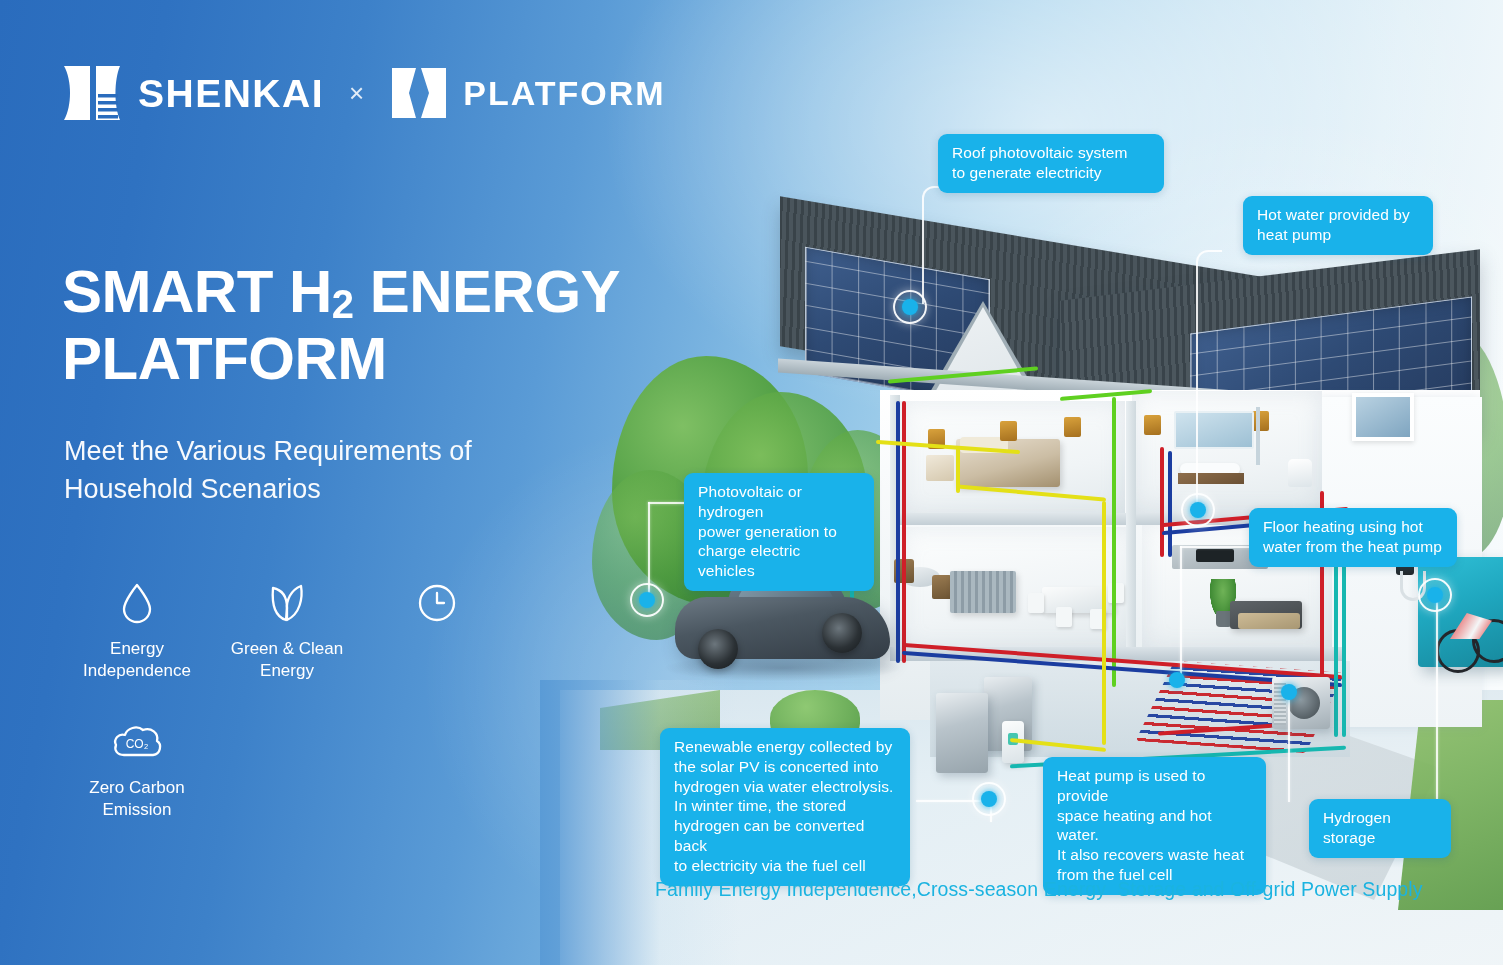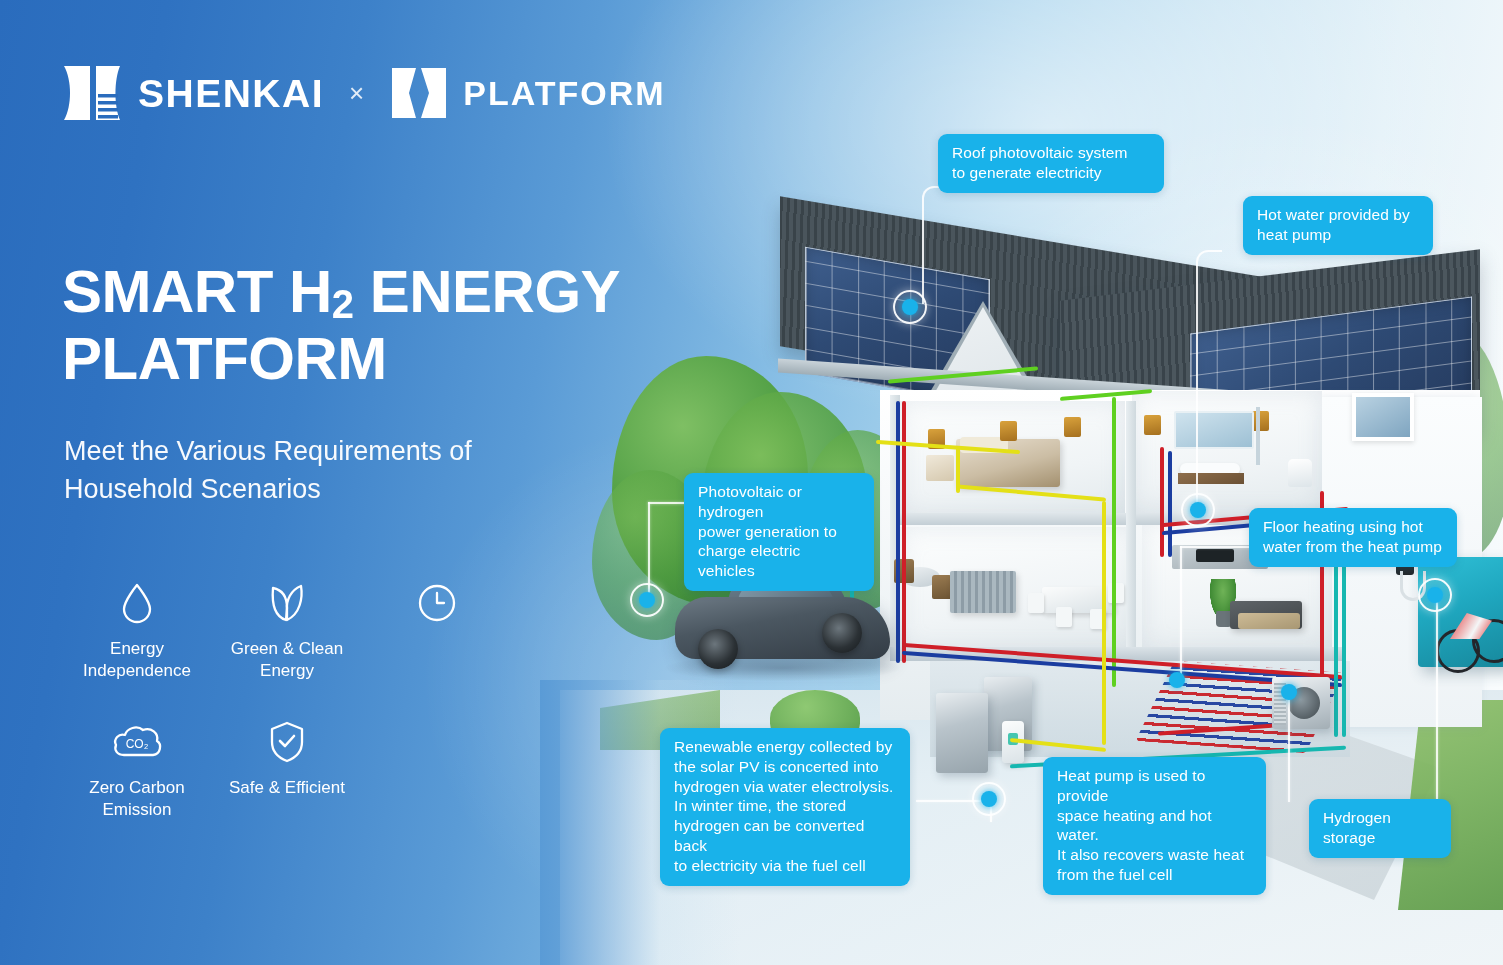--- a/index.html
+++ b/index.html
@@ -713,25 +713,17 @@
         <svg width="52" height="40" viewBox="0 0 52 40">
           <path d="M13 33 C6 33 3 28 5 23 C2 17 8 11 14 13 C16 6 26 3 32 8 C40 5 48 11 46 19 C51 22 50 32 42 33 Z" fill="none" stroke="#ffffff" stroke-width="2.3" stroke-linejoin="round"></path>
           <text x="26" y="26" font-family="Liberation Sans, sans-serif" font-size="12" fill="#ffffff" text-anchor="middle">CO₂</text>
         </svg>
       </div>
       <div class="feat-label">Zero Carbon
 Emission</div>
     </div>
 
 
-    <div class="feature">
-      <div class="feat-icon">
-        <svg width="38" height="44" viewBox="0 0 38 44">
-          <path d="M19 3 L34 9 V22 C34 32 27 38 19 41 C11 38 4 32 4 22 V9 Z" fill="none" stroke="#ffffff" stroke-width="2.3" stroke-linejoin="round"></path>
-          <path d="M12 21 L17 26 L26 16" fill="none" stroke="#ffffff" stroke-width="2.6" stroke-linecap="round" stroke-linejoin="round"></path>
-        </svg>
-      </div>
-      <div class="feat-label">Safe &amp; Efficient</div>
-    </div>
   </div>
 
+  <div id="bottom-caption">Family Energy Independence,Cross-season Energy  Storage and Off-grid Power Supply</div>
 
 </div>
 
 </body></html>

